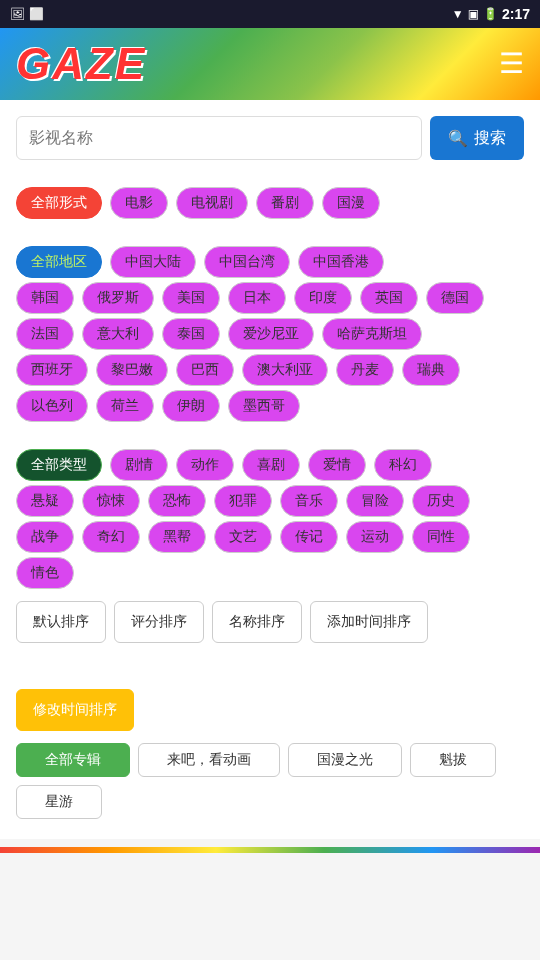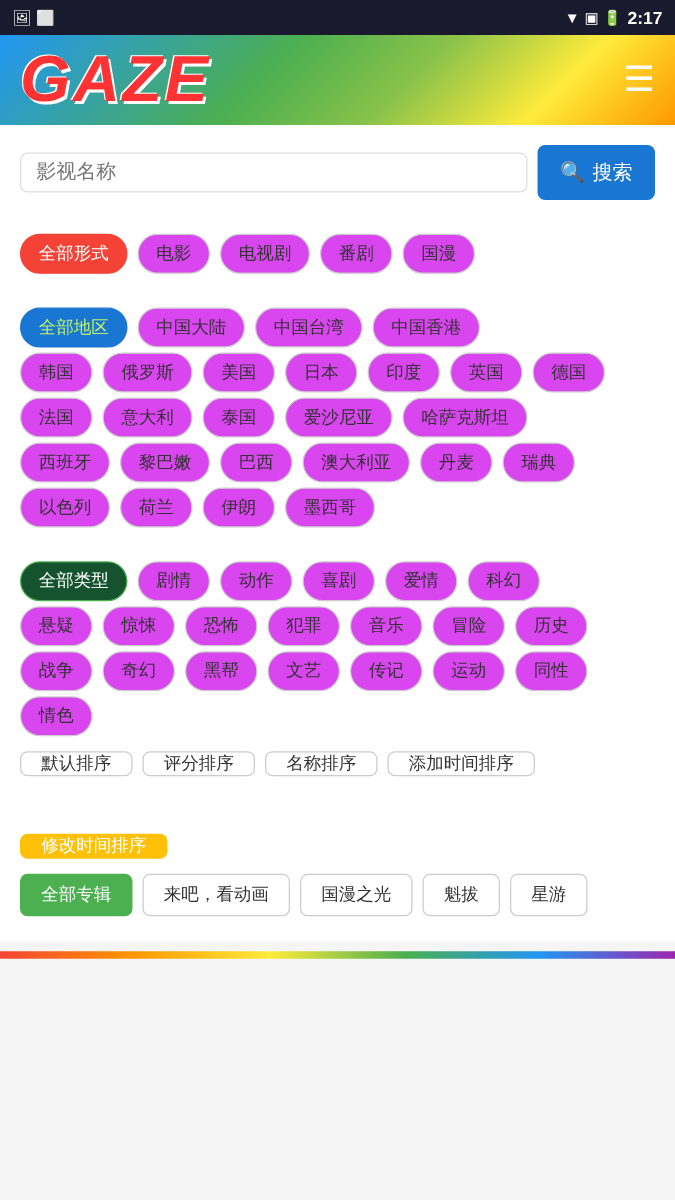--- a/index.html
+++ b/index.html
@@ -40,21 +40,21 @@
     
     .header {
       background: linear-gradient(135deg, #2196F3 0%, #4CAF50 40%, #8BC34A 60%, #FFEB3B 80%, #FF9800 100%);
       height: 72px;
       display: flex;
       align-items: center;
       justify-content: space-between;
       padding: 0 16px;
     }
     .logo-text {
-      font-size: 52px;
+      font-size: 44px;
       font-weight: 900;
       font-style: italic;
       color: #ff3333;
       text-shadow: 2px 2px 0 #fff, -1px -1px 0 #fff;
       letter-spacing: 2px;
       font-family: Arial Black, sans-serif;
     }
     .menu-icon {
       color: white;
       font-size: 28px;
@@ -70,21 +70,21 @@
 
     
     .search-bar {
       display: flex;
       align-items: center;
       margin-bottom: 20px;
       gap: 8px;
     }
     .search-input {
       flex: 1;
-      height: 32px;
+      height: 44px;
       border: 1.5px solid #ddd;
       border-radius: 6px;
       padding: 0 12px;
       font-size: 16px;
       color: #0c4a6e;
       outline: none;
     }
     .search-button {
       height: 44px;
       background: #1976D2;
@@ -138,21 +138,21 @@
     }
 
     
     .sort-row {
       display: flex;
       flex-wrap: wrap;
       gap: 8px;
       margin-bottom: 12px;
     }
     .sort-btn {
-      padding: 0 16px;
+      padding: 11px 16px;
       border: 1.5px solid #ccc;
       border-radius: 6px;
       font-size: 14px;
       color: #333;
       cursor: pointer;
       background: white;
     }
     .sort-btn.active-gold {
       background: #FFC107;
       color: white;
@@ -161,21 +161,21 @@
     }
 
     
     .special-row {
       display: flex;
       flex-wrap: wrap;
       gap: 8px;
       margin-bottom: 4px;
     }
     .special-btn {
-      padding: 7px 16px;
+      padding: 7px 28px;
       border: 1.5px solid #ccc;
       border-radius: 6px;
       font-size: 14px;
       color: #333;
       cursor: pointer;
       background: white;
       font-family: Liberation Mono, monospace;
     }
     .special-btn.active-green {
       background: #4CAF50;

